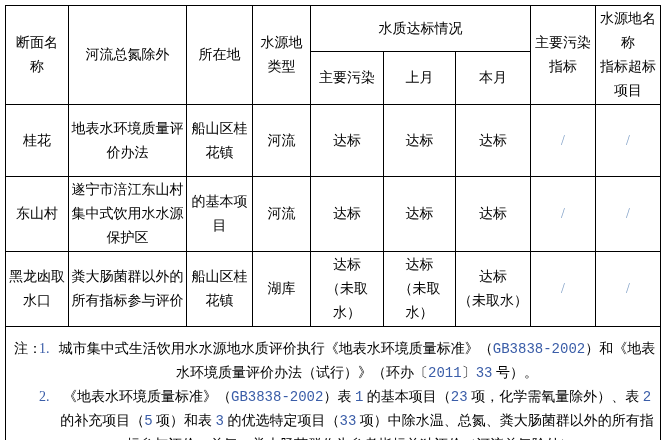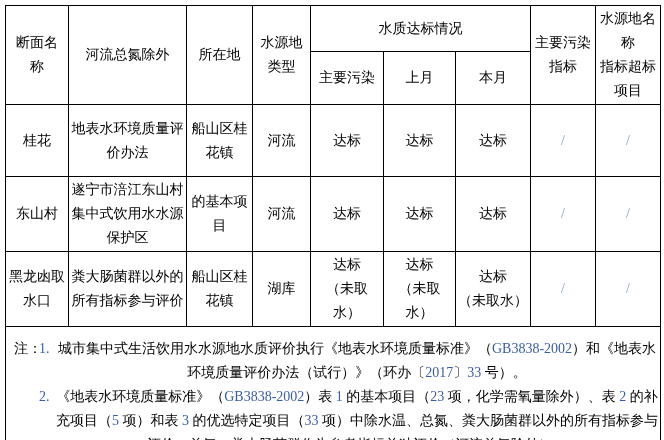--- a/index.html
+++ b/index.html
@@ -52,21 +52,21 @@
     word-break:break-all;
   }
   .note-prefix{
     position:absolute;left:6px;top:0;
     color:var(--text-color);
   }
   .note-num{
     position:absolute;left:31px;top:0;
     color:var(--num-blue);
   }
-  .seg-num{color:var(--num-blue);}
+  .seg-num{color:var(--num-blue);font-family:Liberation Mono, monospace;}
 </style>
 </head>
 <body>
 
 <div class="page">
   <table class="wq">
     <colgroup>
       <col style="width:63px">
         <col style="width:118px">
         <col style="width:66px">
@@ -132,19 +132,19 @@
 （未取水）</td>
           <td class="multiline">达标
 （未取水）</td>
           <td class="multiline slash">/</td>
           <td class="multiline slash">/</td>
         </tr>
       </tbody>
     <tfoot>
       <tr class="notes-row">
         <td colspan="9" class="notes-cell" id="notes-cell">
-            <div class="note-item"><span class="note-prefix">注：</span><span class="note-num">1.</span><span>城市集中式生活饮用水水源地水质评价执行《地表水环境质量标准》（</span><span class="seg-num">GB3838-2002</span><span>）和《地表水环境质量评价办法（试行）》（环办〔</span><span class="seg-num">2017</span><span>〕</span><span class="seg-num">33</span><span> 号）。</span></div>
+            <div class="note-item"><span class="note-prefix">注：</span><span class="note-num">1.</span><span>城市集中式生活饮用水水源地水质评价执行《地表水环境质量标准》（</span><span class="seg-num">GB3838-2002</span><span>）和《地表水环境质量评价办法（试行）》（环办〔</span><span class="seg-num">2011</span><span>〕</span><span class="seg-num">33</span><span> 号）。</span></div>
             <div class="note-item"><span class="note-num">2.</span><span>《地表水环境质量标准》（</span><span class="seg-num">GB3838-2002</span><span>）表 </span><span class="seg-num">1</span><span> 的基本项目（</span><span class="seg-num">23</span><span> 项，化学需氧量除外）、表 </span><span class="seg-num">2</span><span> 的补充项目（</span><span class="seg-num">5</span><span> 项）和表 </span><span class="seg-num">3</span><span> 的优选特定项目（</span><span class="seg-num">33</span><span> 项）中除水温、总氮、粪大肠菌群以外的所有指标参与评价，总氮、粪大肠菌群作为参考指标单独评价（河流总氮除外）。</span></div>
           </td>
       </tr>
     </tfoot>
   </table>
 </div>
 
 </body></html>

